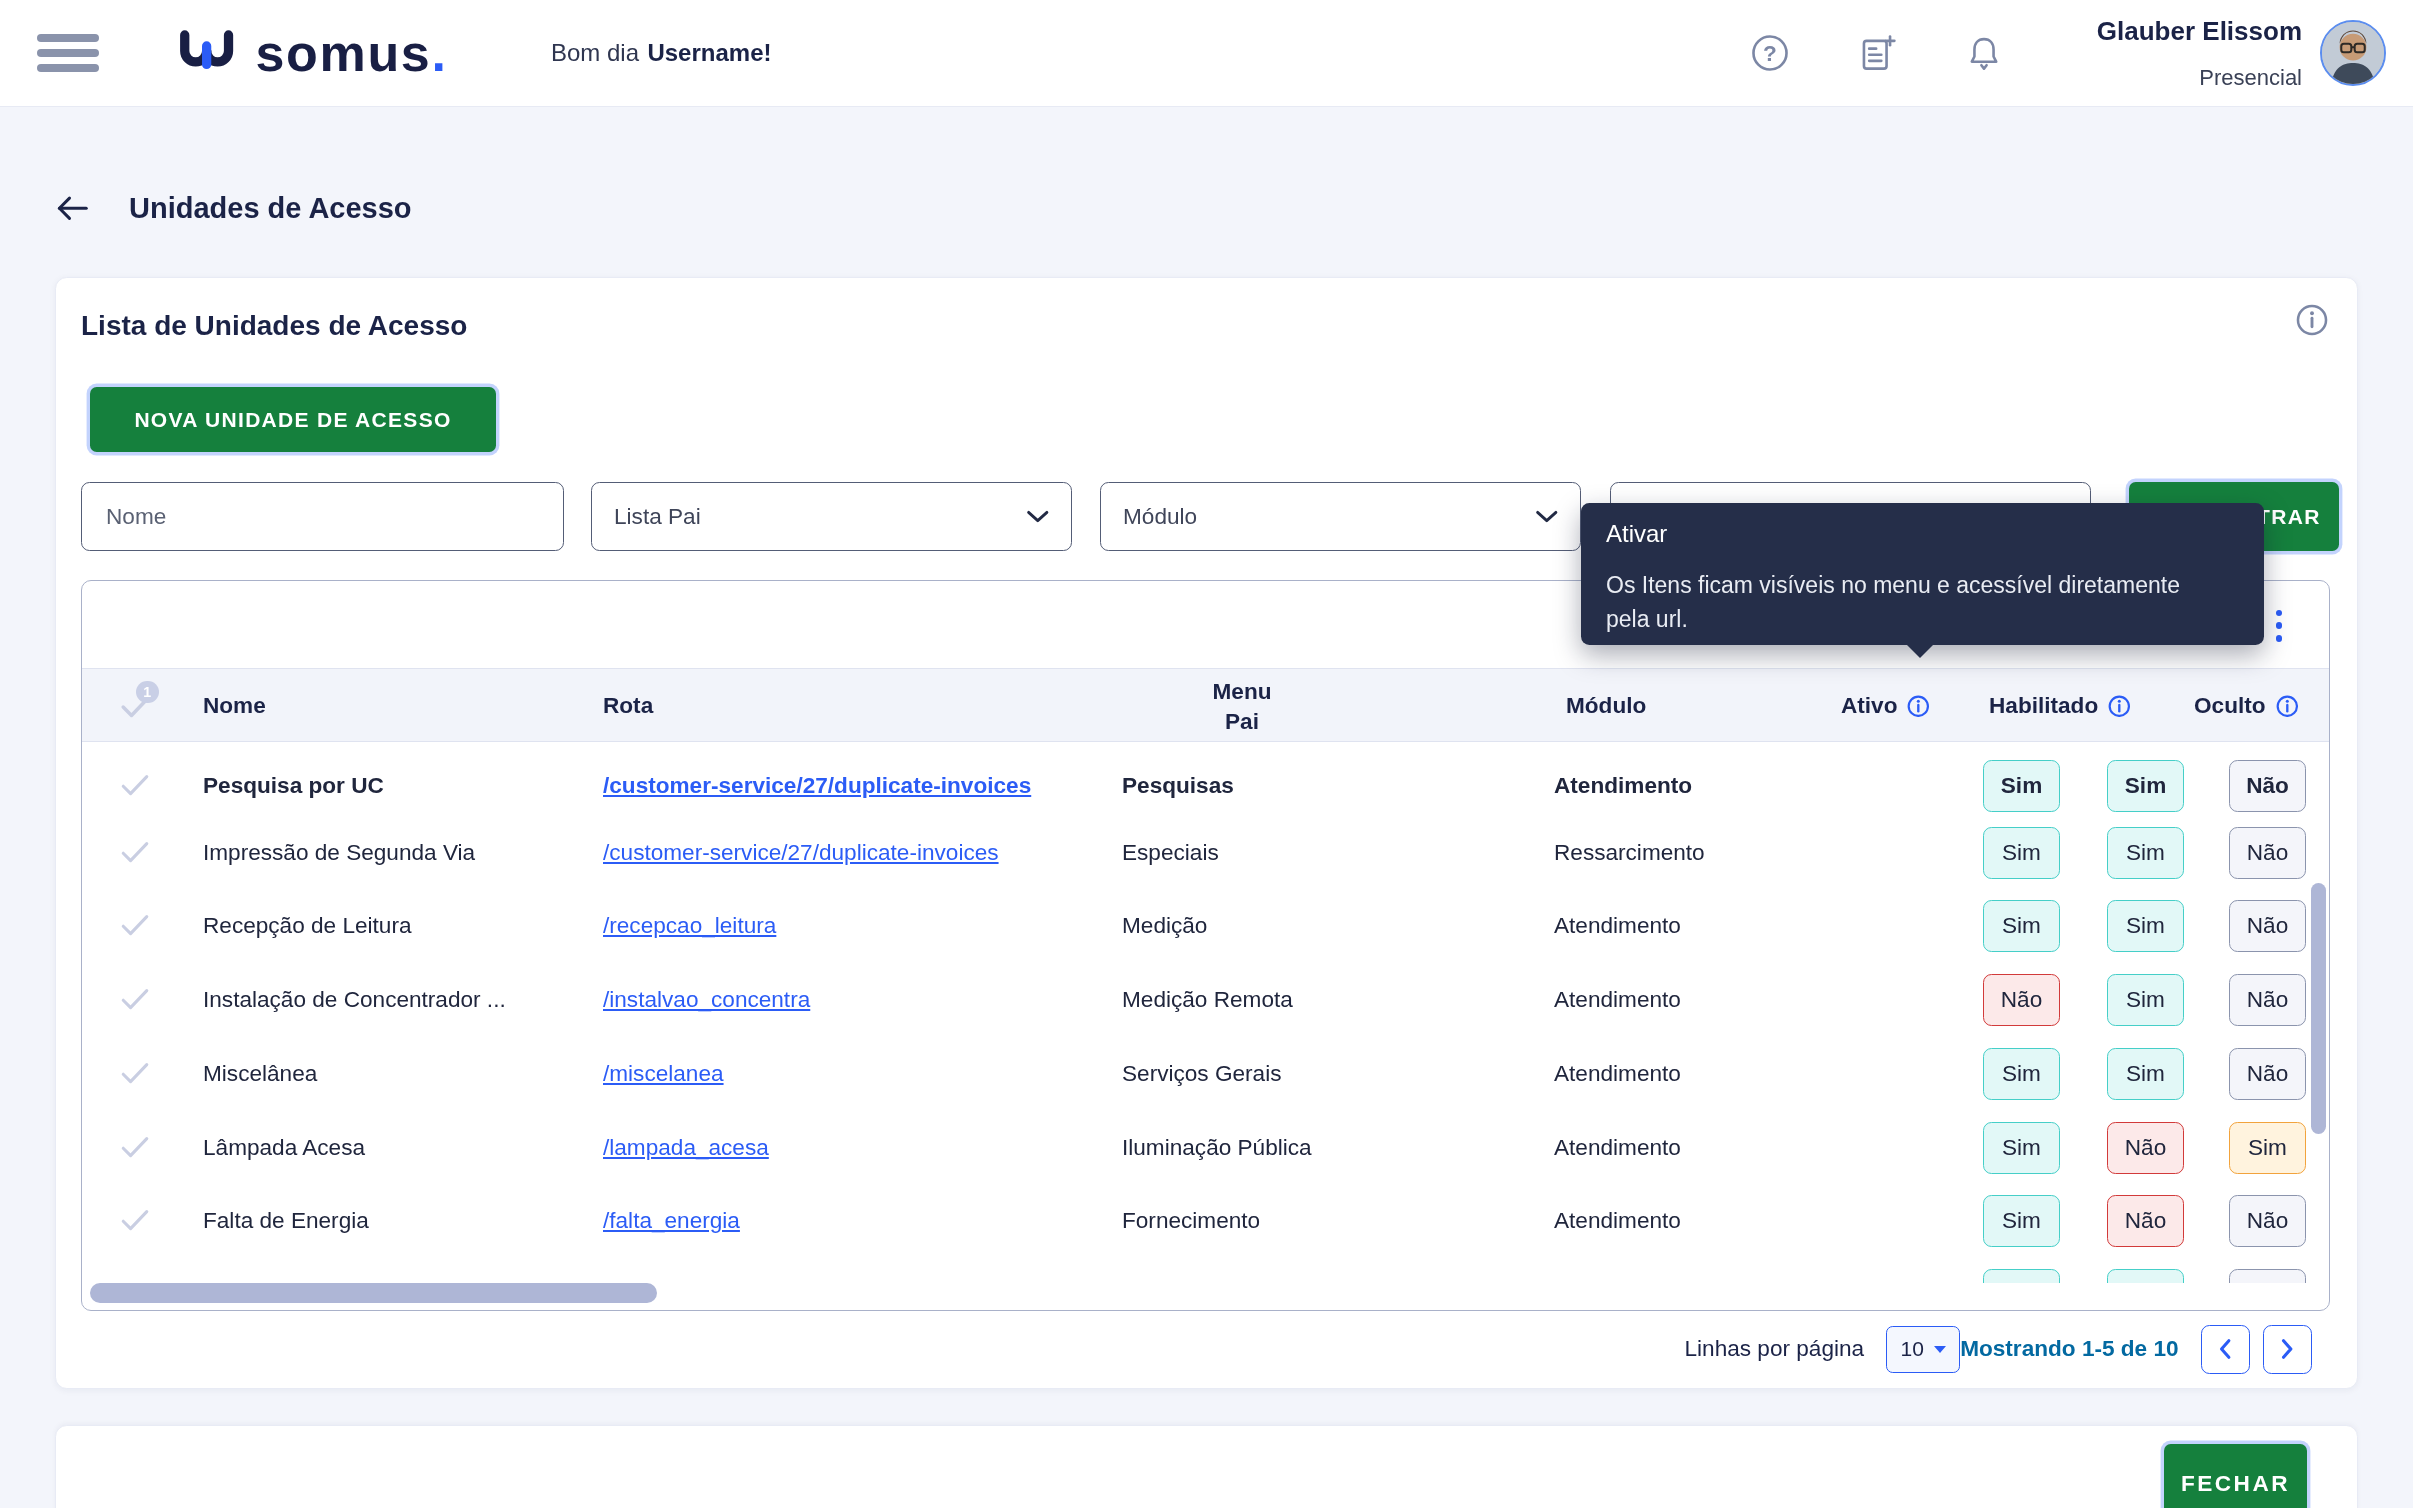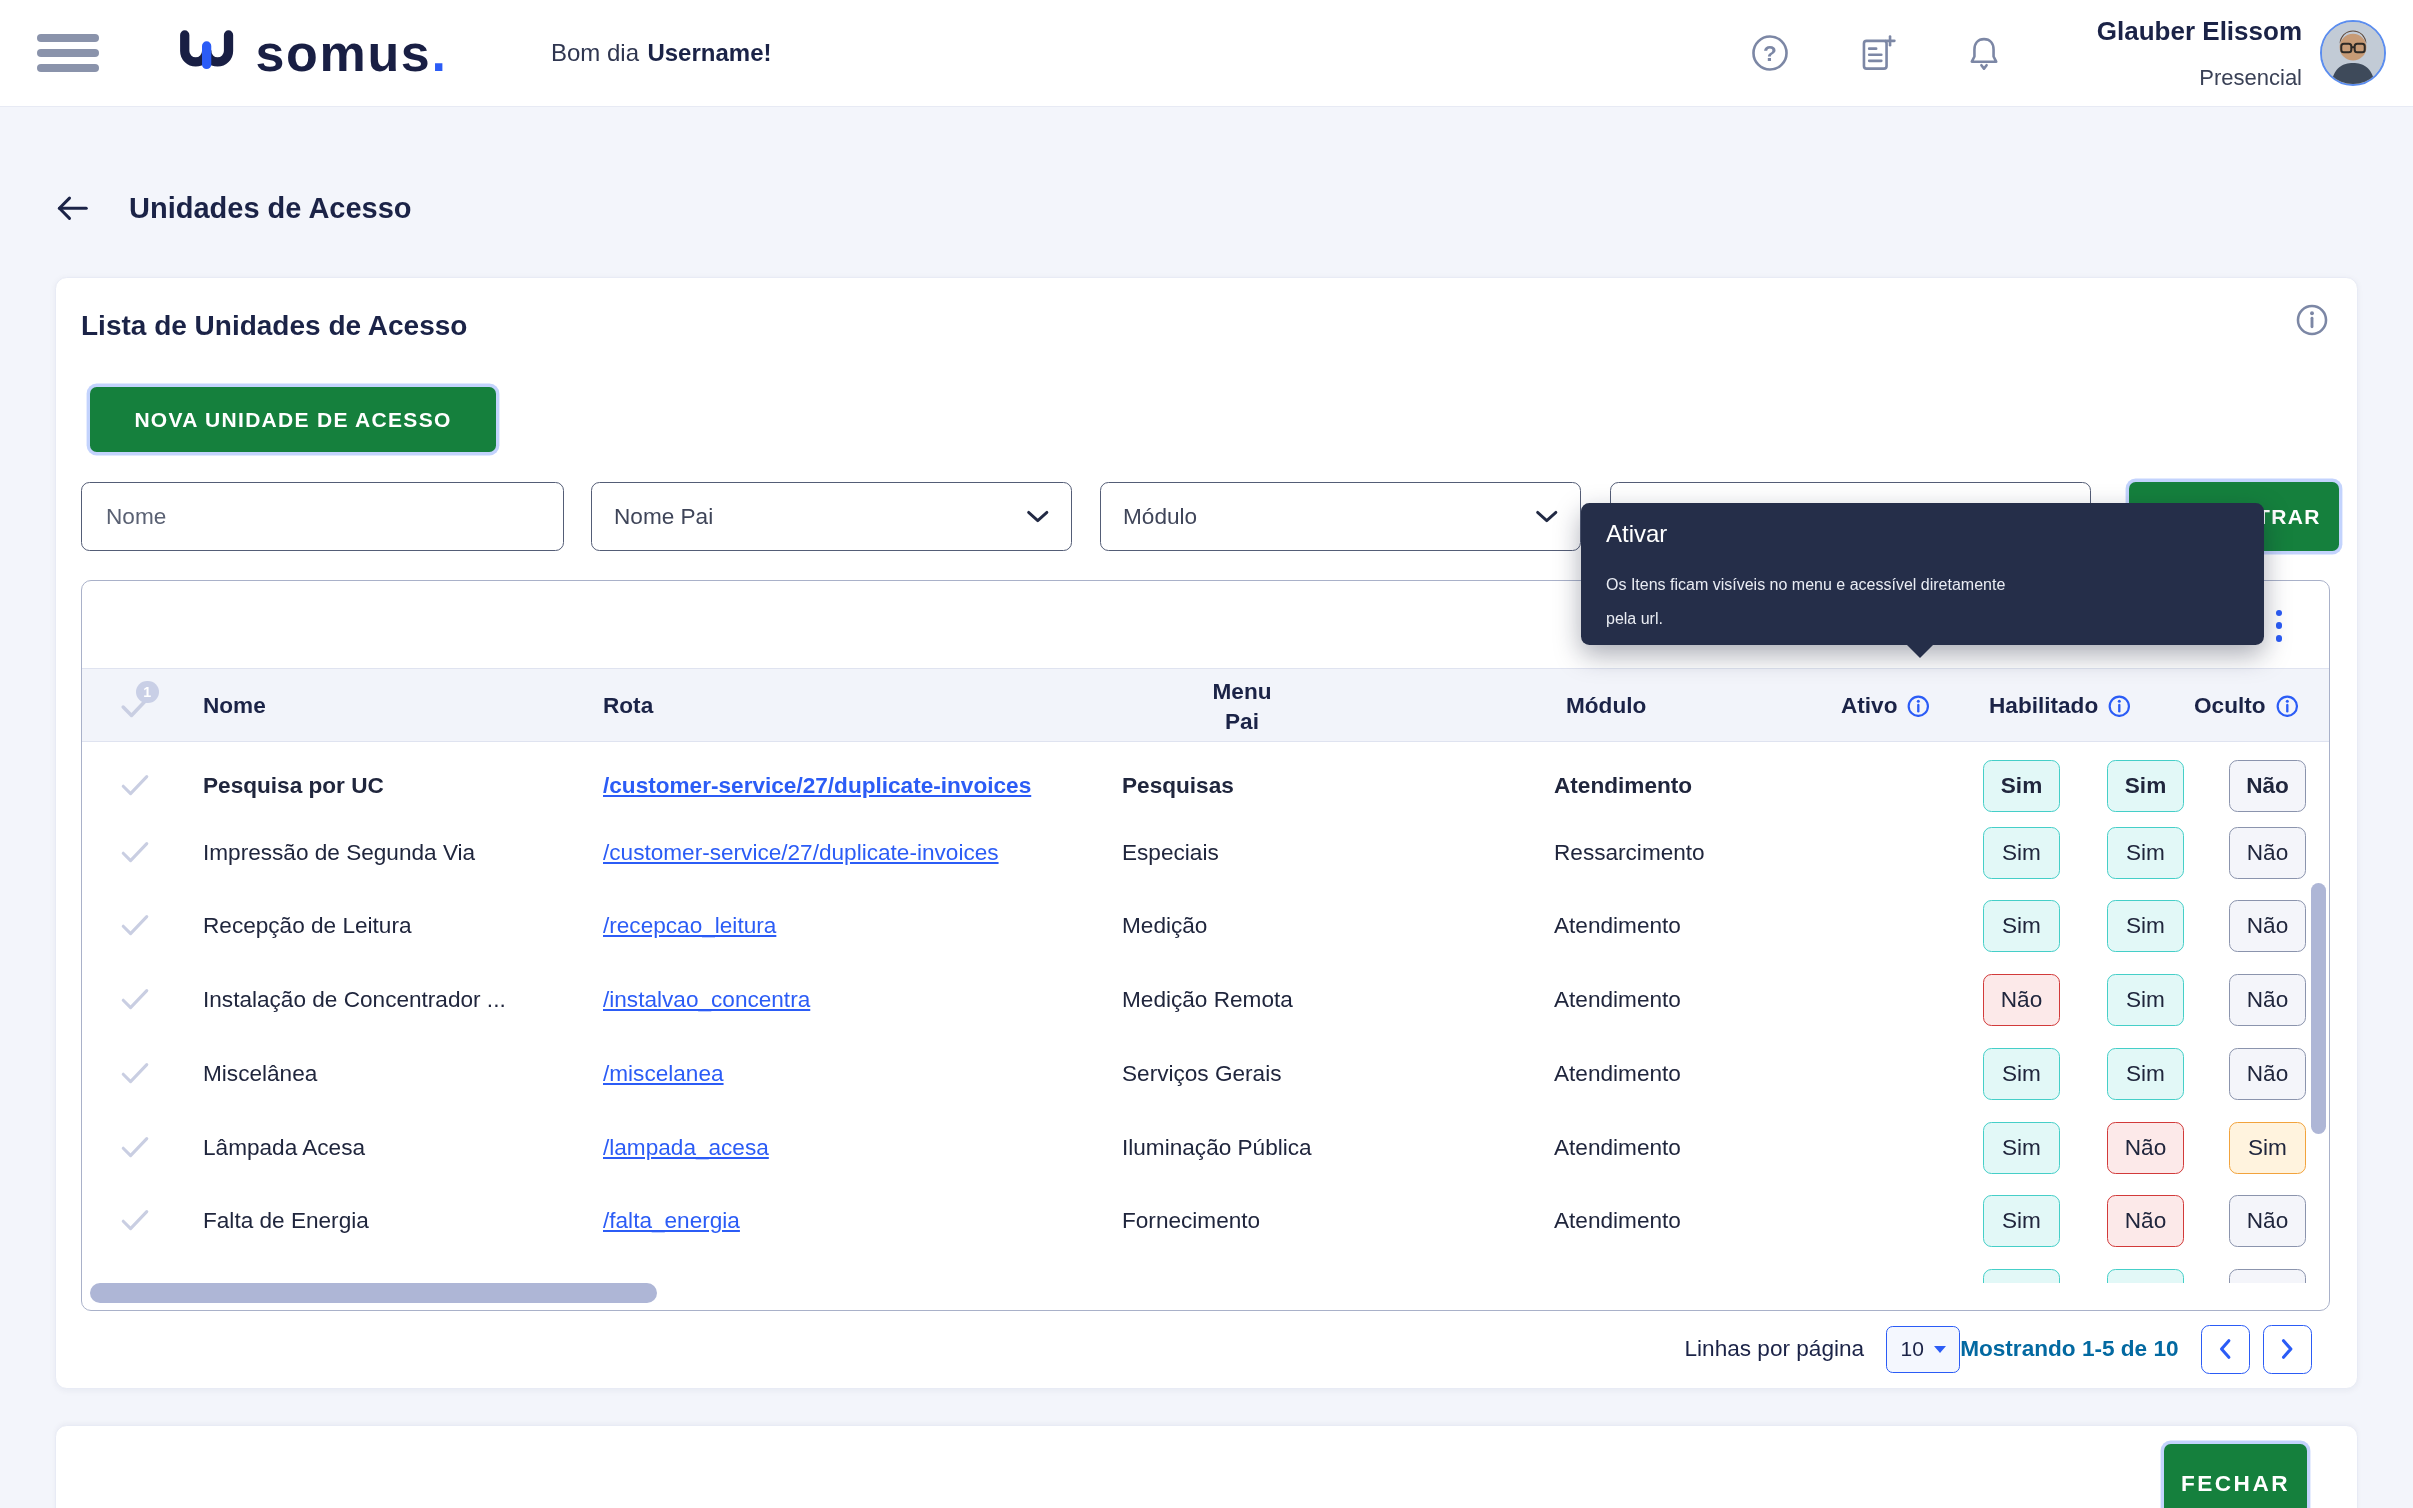--- a/index.html
+++ b/index.html
@@ -95,21 +95,21 @@
   .caret{width:0;height:0;border-left:6.7px solid transparent;border-right:6.7px solid transparent;border-top:7.5px solid #2B5CF6;}
   .pg-showing{font-size:22.6px;font-weight:600;color:#0369a1;}
   .pgbtn{margin-left:22px;width:49px;height:49px;border:1.7px solid #2B5CF6;border-radius:8.4px;background:#fff;
          display:flex;align-items:center;justify-content:center;cursor:pointer;box-sizing:border-box;}
   .pgbtn + .pgbtn{margin-left:13.4px;}
 
   
   .tooltip{position:absolute;left:1581px;top:503px;width:683px;height:142px;background:#252E49;border-radius:8.4px;
            box-shadow:0 10px 27px rgba(15,20,45,.35);z-index:60;box-sizing:border-box;padding:17px 25px;}
   .tooltip-title{font-size:24px;color:#FFFFFF;font-weight:400;}
-  .tooltip-body{margin-top:20px;font-size:16px;line-height:34px;color:#E9ECF3;}
+  .tooltip-body{margin-top:20px;font-size:23px;line-height:34px;color:#E9ECF3;}
   .tooltip .arrow{position:absolute;left:326px;bottom:-12.6px;width:0;height:0;
            border-left:13.4px solid transparent;border-right:13.4px solid transparent;border-top:13.4px solid #252E49;}
 
   
   .bottombar{position:absolute;left:55px;top:1425px;width:2301px;height:92px;background:#fff;
              border:0.8px solid #E8EBF5;border-radius:11.7px 11.7px 0 0;box-shadow:0 -1.7px 5px rgba(25,32,70,.04);}
   .btn-fechar{position:absolute;left:2108px;top:17.6px;width:143px;height:80px;font-size:22.6px;
               font-weight:600;letter-spacing:2.5px;}
 </style>
 </head>
@@ -202,21 +202,21 @@
       </svg>
     </div>
 
     <button class="btn btn-new">NOVA UNIDADE DE ACESSO</button>
 
     <div class="finput f-nome">
       <input type="text" placeholder="Nome" style="">
     </div>
 
     <div class="finput f-menupai">
-      <span>Nome Pai</span>
+      <span>Lista Pai</span>
       <svg width="23.5" height="15" viewBox="0 0 28 18" fill="none" stroke="#222A44" stroke-width="3.4" stroke-linecap="round" stroke-linejoin="round">
         <polyline points="3,4 14,14 25,4"></polyline>
       </svg>
     </div>
 
     <div class="finput f-modulo">
       <span>Módulo</span>
       <svg width="23.5" height="15" viewBox="0 0 28 18" fill="none" stroke="#222A44" stroke-width="3.4" stroke-linecap="round" stroke-linejoin="round">
         <polyline points="3,4 14,14 25,4"></polyline>
       </svg>

